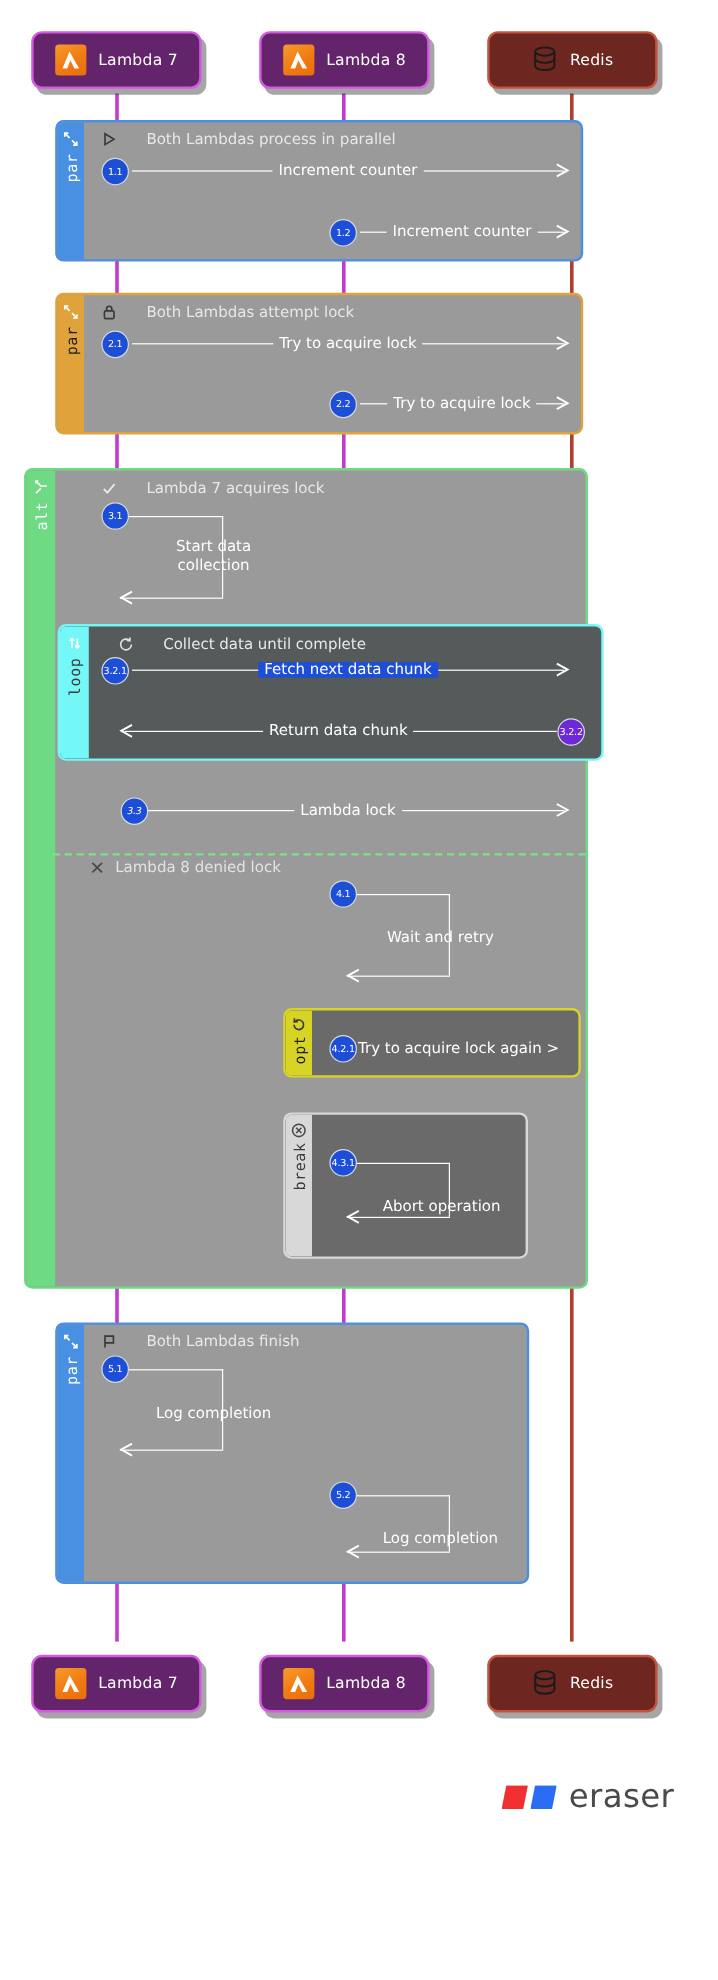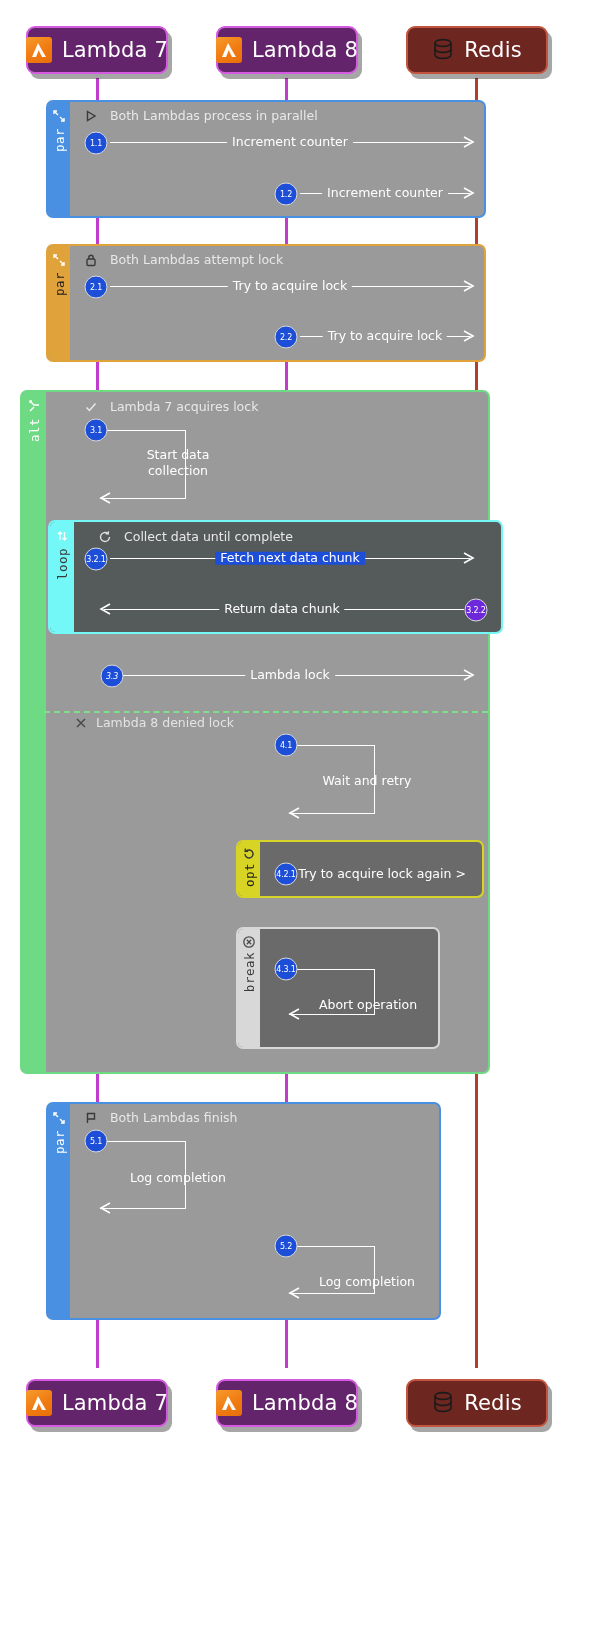--- a/index.html
+++ b/index.html
@@ -21,21 +21,21 @@
     border-radius: 9px;
     display: flex;
     align-items: center;
     justify-content: center;
     gap: 10px;
     box-shadow: 4px 5px 0 rgba(0,0,0,0.35);
     box-sizing: border-box;
   }
   .participant .plabel {
     color: #ffffff;
-    font-size: 21px;
+    font-size: 13px;
     letter-spacing: .2px;
     white-space: nowrap;
   }
   .p-lambda { background:#64246b; border:2px solid #d45ae0; }
   .p-redis  { background:#6e2620; border:2px solid #c2553f; }
 
   .lambda-icon {
     width: 26px; height: 26px; border-radius: 3px;
     background: linear-gradient(150deg,#f79b2c 0%, #f07b12 55%, #e86f08 100%);
     position: relative; flex: 0 0 auto;
@@ -72,21 +72,21 @@
     font-family: "DejaVu Sans Mono", "Liberation Mono", monospace;
     font-size: 12.5px;
     letter-spacing: .5px;
   }
   .frag .tab .tab-ico { width: 14px; height: 14px; }
   .frag .body {
     position: absolute; left: 22px; right: 0; top: 0; bottom: 0;
   }
   .frag .cond {
     position: absolute; left: 14px; top: 6px;
-    display: flex; align-items: center; gap: 12px;
+    display: flex; align-items: center; gap: 24px;
     font-size: 12.5px;
     color: #e8e8e8;
     white-space: nowrap;
   }
   .frag .cond .cico { width: 14px; height: 14px; flex: 0 0 auto; }
 
   
   .tabtxt-white { color:#ffffff; }
   .tabtxt-dark  { color:#3a3a3a; }
   .tabtxt-black { color:#1e1e1e; }
@@ -450,14 +450,21 @@
     <span class="redis-icon">
       <svg viewBox="0 0 22 26">
           <ellipse cx="11" cy="6" rx="8" ry="3.4" fill="none" stroke="#1b1b1b" stroke-width="1.6"></ellipse>
           <path d="M3 6 v6 c0 1.9 3.6 3.4 8 3.4 s8-1.5 8-3.4 V6" fill="none" stroke="#1b1b1b" stroke-width="1.6"></path>
           <path d="M3 12 v6 c0 1.9 3.6 3.4 8 3.4 s8-1.5 8-3.4 v-6" fill="none" stroke="#1b1b1b" stroke-width="1.6"></path>
         </svg>
     </span>
     <span class="plabel">Redis</span>
   </div>
 
+  <div class="brand" style="left:418px; top:1482px;">
+    <span class="mark">
+        <span class="m1"></span>
+        <span class="m2"></span>
+      </span>
+    <span class="btxt">eraser</span>
+  </div>
 
 </div>
 
 </body></html>

